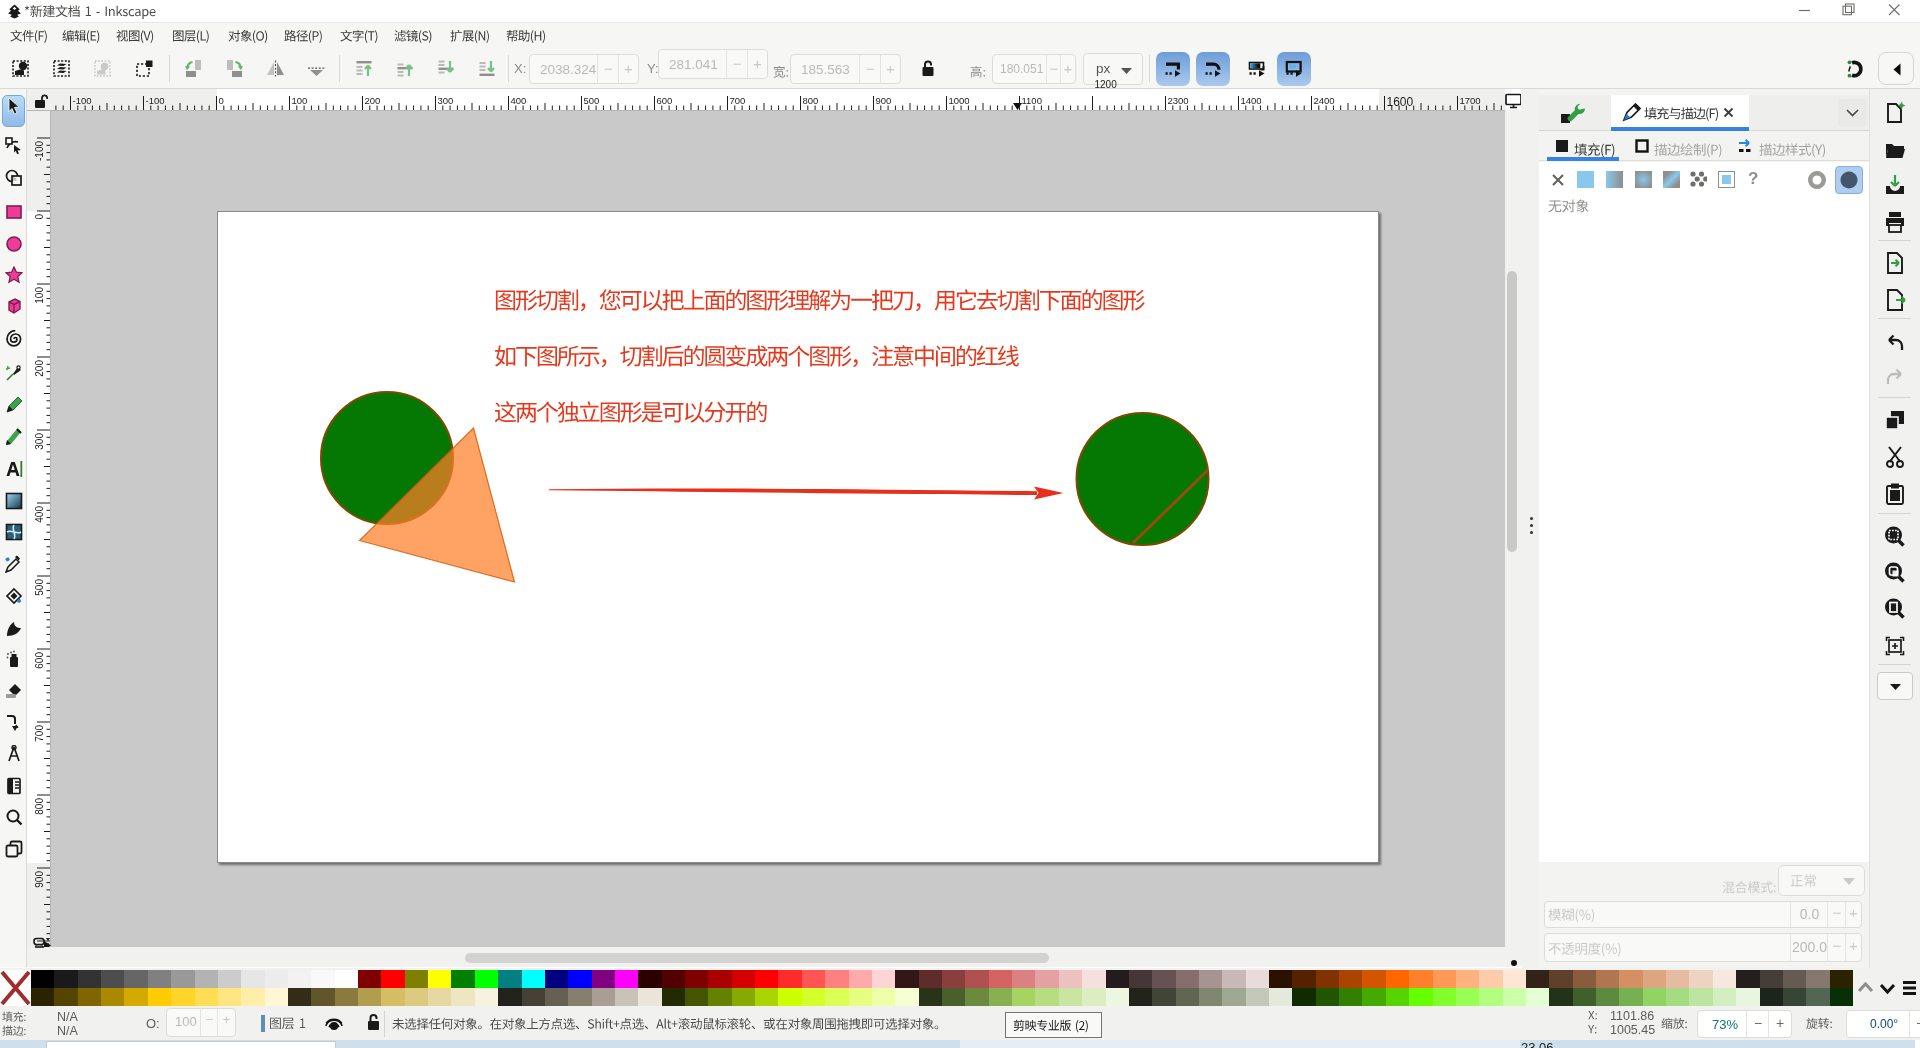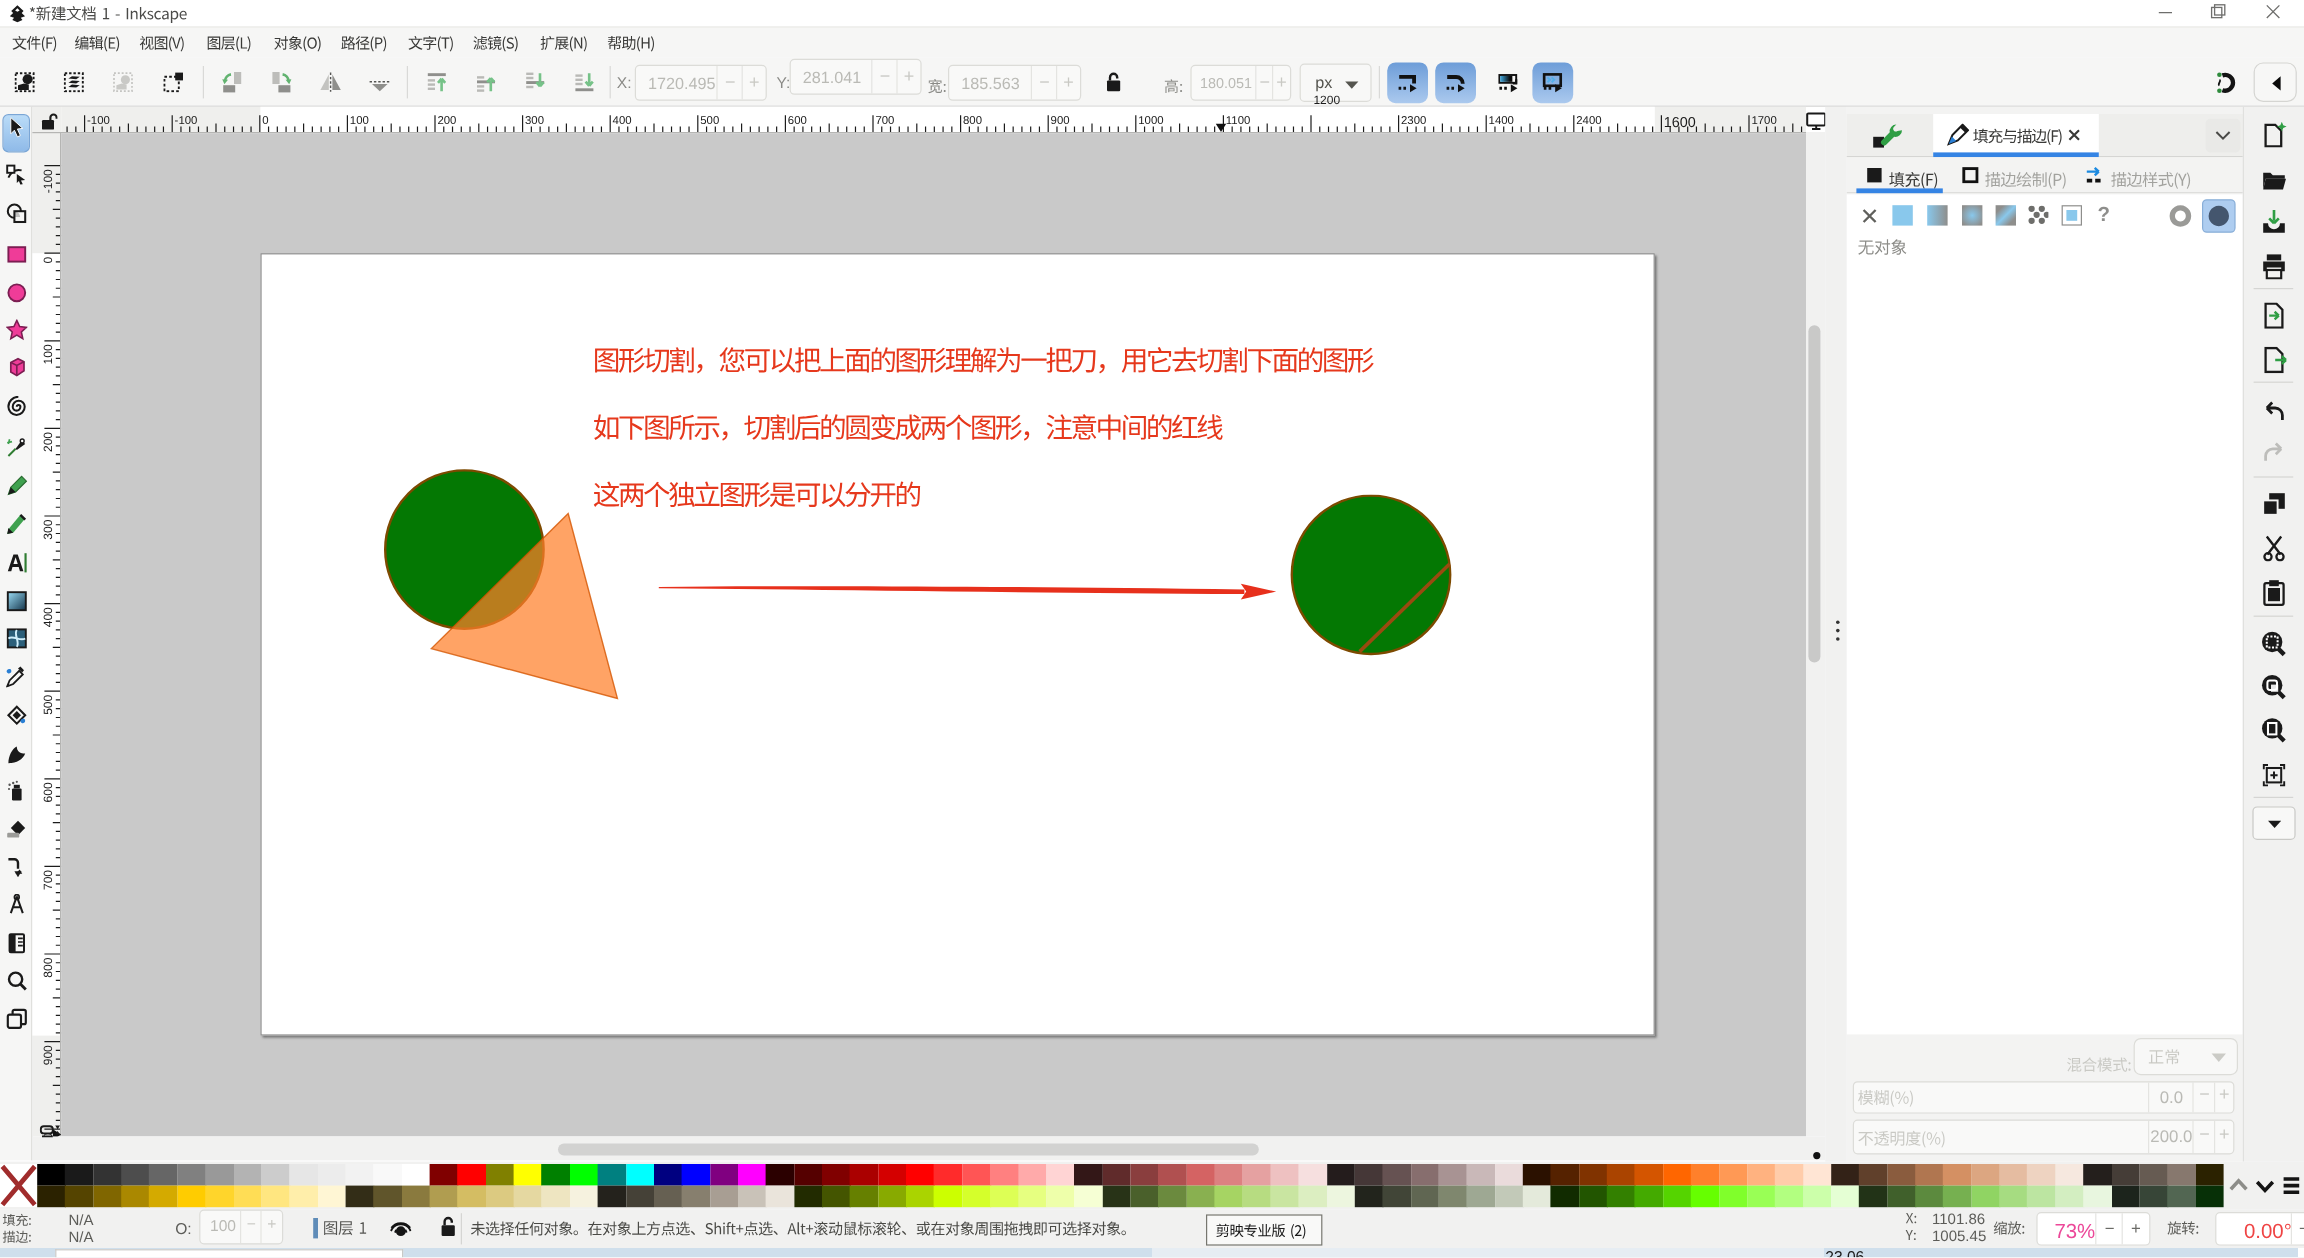--- a/index.html
+++ b/index.html
@@ -134,21 +134,21 @@
         <rect x="1" y="1" width="15" height="2.4" fill="#8f8f8c"></rect>
         <rect x="1" y="6" width="6" height="2" fill="#b9b9b6"></rect>
         <rect x="1" y="9.5" width="6" height="2" fill="#b9b9b6"></rect>
         <rect x="1" y="13" width="6" height="2" fill="#b9b9b6"></rect>
         <path d="M12.5 16 V7 M12.5 5.5 L9.5 9 M12.5 5.5 L15.5 9" stroke="#76c288" stroke-width="2.2" fill="none"></path>
       </g>
     </svg>
 <div class="abs" style="left:508px;top:55px;width:1px;height:27px;background:#d9d9d7"></div>
 <div class="lat" style="left:514px;top:61px;font-size:13px;color:#8a8a86">X:</div>
 <div class="spin" style="left:529px;top:54px;width:110px;height:30px">
-      <div class="lat dis" style="left:10px;top:7px;font-size:13.5px">1720.495</div>
+      <div class="lat dis" style="left:10px;top:7px;font-size:13.5px">2038.324</div>
       <div class="dv" style="right:40px"></div>
       <div class="dv" style="right:19px"></div>
       <div class="mm" style="right:19px;width:21px;top:5px">−</div>
       <div class="mm" style="right:0;width:19px;top:5px">+</div>
     </div>
 <div class="lat" style="left:647px;top:61px;font-size:13px;color:#8a8a86">Y:</div>
 <div class="spin" style="left:658px;top:49px;width:110px;height:30px">
       <div class="lat dis" style="left:10px;top:7px;font-size:13.5px">281.041</div>
       <div class="dv" style="right:40px"></div>
       <div class="dv" style="right:19px"></div>
@@ -823,31 +823,31 @@
     </svg>
 <div class="lat" style="left:1610px;top:1009px;font-size:12.5px;color:#5c5c58">1101.86</div>
 <svg style="position:absolute;left:1588px;top:1019.7px;overflow:visible" width="9" height="17" viewBox="0 -13.3 9 17">
       <path d="M2.5 0H3.6V-3.3L6.1 -8.4H5L3.9 -6C3.7 -5.4 3.4 -4.8 3.1 -4.2H3C2.7 -4.8 2.5 -5.4 2.2 -6L1.1 -8.4H-0L2.5 -3.3Z M7.7 -4.5C8.1 -4.5 8.5 -4.8 8.5 -5.3C8.5 -5.8 8.1 -6.1 7.7 -6.1C7.3 -6.1 6.9 -5.8 6.9 -5.3C6.9 -4.8 7.3 -4.5 7.7 -4.5ZM7.7 0.1C8.1 0.1 8.5 -0.2 8.5 -0.6C8.5 -1.1 8.1 -1.4 7.7 -1.4C7.3 -1.4 6.9 -1.1 6.9 -0.6C6.9 -0.2 7.3 0.1 7.7 0.1Z" fill="#5c5c58"></path>
     </svg>
 <div class="lat" style="left:1610px;top:1023px;font-size:12.5px;color:#5c5c58">1005.45</div>
 <svg style="position:absolute;left:1661px;top:1014.1px;overflow:visible" width="26" height="18" viewBox="0 -13.9 26 18">
       <path d="M0.5 -0.6 0.7 0.2C1.8 -0.2 3 -0.7 4.3 -1.2L4.1 -1.9C2.8 -1.4 1.4 -0.9 0.5 -0.6ZM0.8 -5.1C0.9 -5.1 1.2 -5.2 2.5 -5.4C2 -4.6 1.6 -4 1.4 -3.7C1.1 -3.3 0.8 -3 0.6 -3C0.7 -2.7 0.8 -2.4 0.8 -2.2C1 -2.3 1.4 -2.4 3.8 -3L3.8 -3.5V-3.8L2 -3.4C2.8 -4.5 3.6 -5.7 4.3 -7L3.6 -7.4C3.4 -7 3.2 -6.6 3 -6.2L1.6 -6C2.3 -7.1 3 -8.4 3.5 -9.7L2.7 -10C2.3 -8.6 1.4 -7 1.1 -6.6C0.9 -6.2 0.7 -5.9 0.5 -5.9C0.6 -5.7 0.7 -5.3 0.8 -5.1ZM5.7 -7.3C5.4 -6.1 4.7 -4.5 3.8 -3.5C3.9 -3.3 4.2 -3.1 4.3 -2.9C4.5 -3.2 4.8 -3.5 5 -3.9V1H5.8V-5.4C6.1 -6 6.3 -6.6 6.5 -7.1ZM6.7 -4.8V0.9H7.5V0.4H10.2V0.9H11.1V-4.8H8.9L9.2 -6.1H11.2V-6.8H6.6V-6.1H8.3C8.3 -5.7 8.2 -5.2 8.1 -4.8ZM7.1 -9.9C7.2 -9.6 7.4 -9.2 7.6 -8.9H4.4V-7H5.3V-8.2H10.5V-7.1H11.4V-8.9H8.5C8.3 -9.3 8.1 -9.7 7.8 -10.1ZM7.5 -1.9H10.2V-0.3H7.5ZM7.5 -2.7V-4.1H10.2V-2.7Z M14.2 -9.9C14.4 -9.4 14.7 -8.7 14.8 -8.2L15.6 -8.5C15.5 -8.9 15.2 -9.6 15 -10.1ZM12.2 -8.1V-7.3H13.6V-4.8C13.6 -3.1 13.5 -1.2 12 0.4C12.2 0.5 12.5 0.8 12.7 0.9C14.3 -0.8 14.5 -2.8 14.5 -4.8V-4.9H16.2C16.1 -1.6 16 -0.4 15.8 -0.1C15.7 0 15.6 0 15.4 0C15.2 0 14.8 0 14.3 -0C14.4 0.2 14.5 0.6 14.5 0.8C15 0.9 15.5 0.9 15.8 0.8C16.2 0.8 16.3 0.7 16.5 0.4C16.9 0 16.9 -1.3 17 -5.3C17 -5.4 17 -5.7 17 -5.7H14.5V-7.3H17.6V-8.1ZM19.2 -7H21.5C21.2 -5.5 20.9 -4.2 20.3 -3.1C19.8 -4.2 19.4 -5.5 19.2 -6.9ZM19 -10.1C18.7 -8 18 -6 17 -4.7C17.2 -4.6 17.6 -4.2 17.7 -4.1C18.1 -4.5 18.4 -5 18.6 -5.6C18.9 -4.3 19.3 -3.2 19.8 -2.2C19.1 -1.2 18.1 -0.4 16.9 0.2C17.1 0.4 17.3 0.8 17.4 1C18.6 0.4 19.5 -0.4 20.3 -1.4C20.9 -0.4 21.7 0.4 22.7 0.9C22.9 0.7 23.1 0.3 23.4 0.2C22.3 -0.3 21.5 -1.1 20.8 -2.2C21.6 -3.5 22 -5.1 22.4 -7H23.2V-7.8H19.5C19.7 -8.5 19.8 -9.2 20 -9.9Z M25.1 -4.7C25.5 -4.7 25.9 -5 25.9 -5.5C25.9 -6 25.5 -6.4 25.1 -6.4C24.6 -6.4 24.3 -6 24.3 -5.5C24.3 -5 24.6 -4.7 25.1 -4.7ZM25.1 0.2C25.5 0.2 25.9 -0.2 25.9 -0.7C25.9 -1.2 25.5 -1.5 25.1 -1.5C24.6 -1.5 24.3 -1.2 24.3 -0.7C24.3 -0.2 24.6 0.2 25.1 0.2Z" fill="#5c5c58"></path>
     </svg>
 <div class="spin" style="left:1697px;top:1010px;width:95px;height:28px;background:#fff">
-<div class="lat" style="left:14px;top:6px;font-size:17px;color:#ec4899">73%</div>
+<div class="lat" style="left:14px;top:6px;font-size:13px;color:#0f766e">73%</div>
 <div class="dv" style="right:44px"></div>
       <div class="dv" style="right:22px"></div>
 <div class="mm" style="right:22px;width:22px;top:4px;font-size:14px;color:#6a6a66">−</div>
 <div class="mm" style="right:0;width:22px;top:4px;font-size:14px;color:#6a6a66">+</div>
     </div>
 <svg style="position:absolute;left:1806px;top:1014.1px;overflow:visible" width="26" height="18" viewBox="0 -13.9 26 18">
       <path d="M2 -9.8C2.4 -9.3 2.7 -8.6 2.9 -8.1H0.5V-7.3H1.8C1.8 -3.9 1.7 -1.2 0.3 0.3C0.5 0.5 0.8 0.8 1 1C2.1 -0.4 2.5 -2.4 2.6 -4.9H4C3.9 -1.5 3.8 -0.4 3.6 -0.1C3.6 0 3.5 0.1 3.3 0.1C3.1 0.1 2.7 0.1 2.2 0C2.4 0.3 2.4 0.6 2.4 0.9C2.9 0.9 3.4 0.9 3.7 0.8C4 0.8 4.2 0.7 4.4 0.4C4.7 0 4.8 -1.3 4.8 -5.3C4.8 -5.4 4.8 -5.7 4.8 -5.7H2.6L2.7 -7.3H5.3V-8.1H3.1L3.8 -8.4C3.6 -8.8 3.2 -9.5 2.8 -10ZM6.1 -4.5C6 -2.5 5.8 -0.7 4.8 0.3C5 0.5 5.3 0.7 5.4 0.9C5.9 0.4 6.3 -0.4 6.5 -1.2C7.2 0.4 8.3 0.7 9.8 0.7H11.4C11.4 0.5 11.5 0.1 11.6 -0.1C11.3 -0.1 10 -0.1 9.8 -0.1C9.4 -0.1 9.1 -0.1 8.7 -0.2V-2.7H11V-3.5H8.7V-5.6H10.3C10.2 -5.2 10 -4.7 9.8 -4.4L10.5 -4.1C10.8 -4.7 11.1 -5.5 11.4 -6.3L10.8 -6.4L10.7 -6.4H5.9C6.2 -6.8 6.5 -7.2 6.7 -7.7H11.5V-8.5H7.1C7.2 -9 7.4 -9.4 7.5 -9.9L6.6 -10.1C6.3 -8.7 5.7 -7.4 4.9 -6.6C5.1 -6.4 5.4 -6.1 5.6 -6L5.8 -6.3V-5.6H7.9V-0.6C7.4 -0.9 7 -1.5 6.7 -2.6C6.8 -3.2 6.8 -3.8 6.9 -4.5Z M12.7 -4C12.8 -4.1 13.1 -4.2 13.5 -4.2H14.6V-2.4L12.2 -2L12.4 -1.1L14.6 -1.6V0.9H15.5V-1.7L17.1 -2.1L17.1 -2.8L15.5 -2.6V-4.2H16.7V-5H15.5V-6.8H14.6V-5H13.4C13.8 -5.8 14.2 -6.8 14.5 -7.8H16.7V-8.7H14.8C14.9 -9.1 15 -9.5 15.1 -9.9L14.2 -10.1C14.1 -9.6 14 -9.1 13.9 -8.7H12.3V-7.8H13.7C13.4 -6.9 13.1 -6 13 -5.7C12.8 -5.2 12.6 -4.8 12.4 -4.8C12.5 -4.6 12.6 -4.2 12.7 -4ZM16.8 -6.4V-5.6H18.6C18.3 -4.7 18.1 -3.9 17.9 -3.3H21.3C20.9 -2.7 20.4 -2 19.9 -1.4C19.5 -1.7 19 -1.9 18.6 -2.1L18.1 -1.6C19.3 -0.8 20.7 0.3 21.4 1L22 0.3C21.7 -0.1 21.1 -0.5 20.6 -0.9C21.3 -1.9 22.2 -3 22.8 -3.9L22.1 -4.2L22 -4.2H19.1L19.5 -5.6H23.2V-6.4H19.8L20.1 -7.8H22.8V-8.7H20.4L20.7 -10L19.8 -10.1L19.5 -8.7H17.3V-7.8H19.2L18.8 -6.4Z M25.1 -4.7C25.5 -4.7 25.9 -5 25.9 -5.5C25.9 -6 25.5 -6.4 25.1 -6.4C24.6 -6.4 24.3 -6 24.3 -5.5C24.3 -5 24.6 -4.7 25.1 -4.7ZM25.1 0.2C25.5 0.2 25.9 -0.2 25.9 -0.7C25.9 -1.2 25.5 -1.5 25.1 -1.5C24.6 -1.5 24.3 -1.2 24.3 -0.7C24.3 -0.2 24.6 0.2 25.1 0.2Z" fill="#5c5c58"></path>
     </svg>
 <div class="spin" style="left:1846px;top:1010px;width:86px;height:28px;background:#fff">
-<div class="lat" style="left:23px;top:6px;font-size:17px;color:#ef4444">0.00°</div>
+<div class="lat" style="left:23px;top:6px;font-size:12px;color:#0c4a6e">0.00°</div>
 <div class="dv" style="left:62px"></div>
 <div class="mm" style="left:62px;width:22px;top:4px;font-size:14px;color:#6a6a66">−</div>
 </div>
 <div class="abs" style="left:0;top:1040px;width:1920px;height:8px;background:#cfdfec"></div>
 <div class="abs" style="left:46px;top:1041px;width:290px;height:7px;background:#fff;border:1px solid #c9c9c6;border-bottom:none"></div>
 <div class="abs" style="left:960px;top:1040px;width:560px;height:8px;background:#e6edf3"></div>
 <div class="lat" style="left:1521px;top:1040px;font-size:13px;color:#1a1a1a;height:8px;overflow:hidden">23.06</div>
 <div class="abs" style="left:1915px;top:1040px;width:5px;height:8px;background:#fff"></div>
 <div class="abs" style="left:1005px;top:1012px;width:97px;height:26px;background:#f9f9f8;border:1px solid #76766f"></div>
 <svg style="position:absolute;left:1013px;top:1016.1px;overflow:visible" width="75" height="18" viewBox="0 -13.9 75 18">

